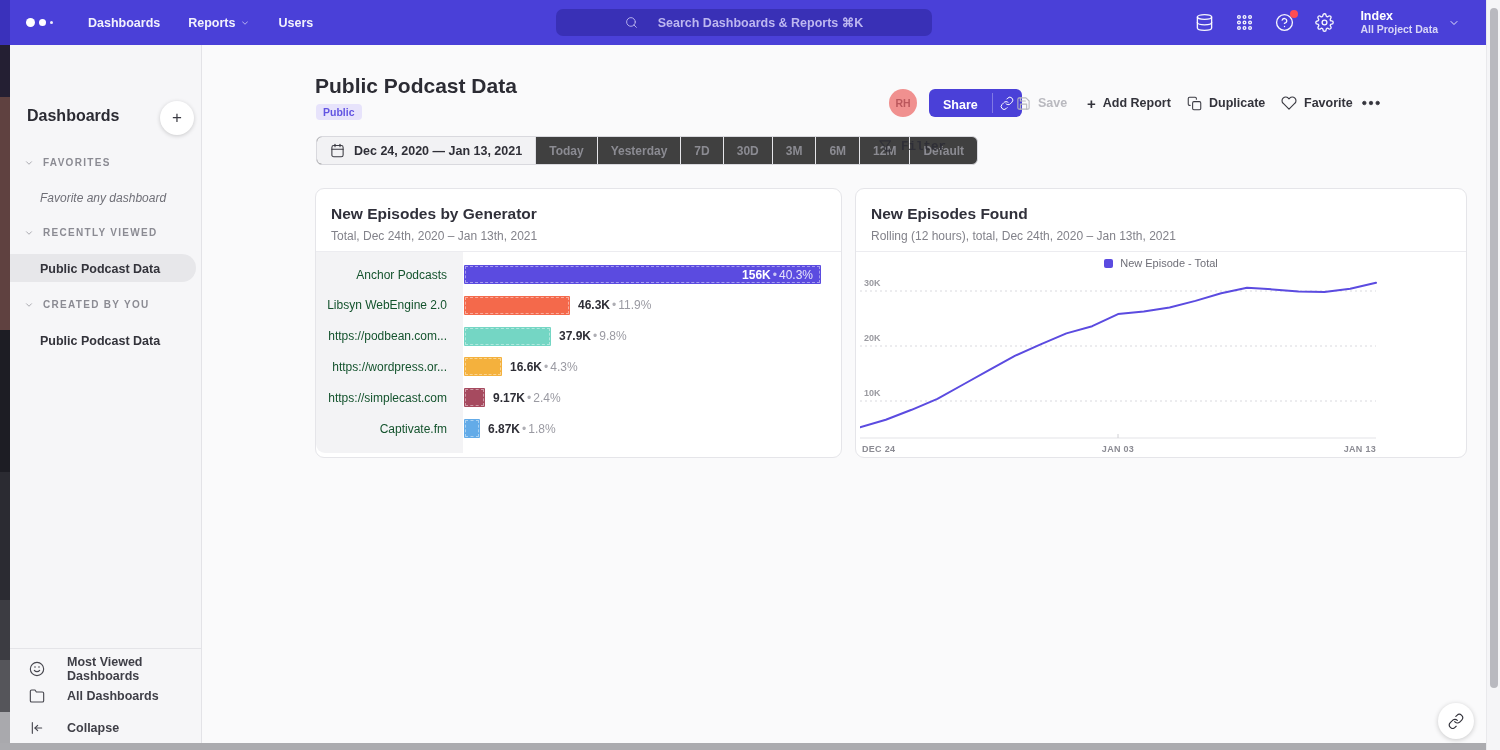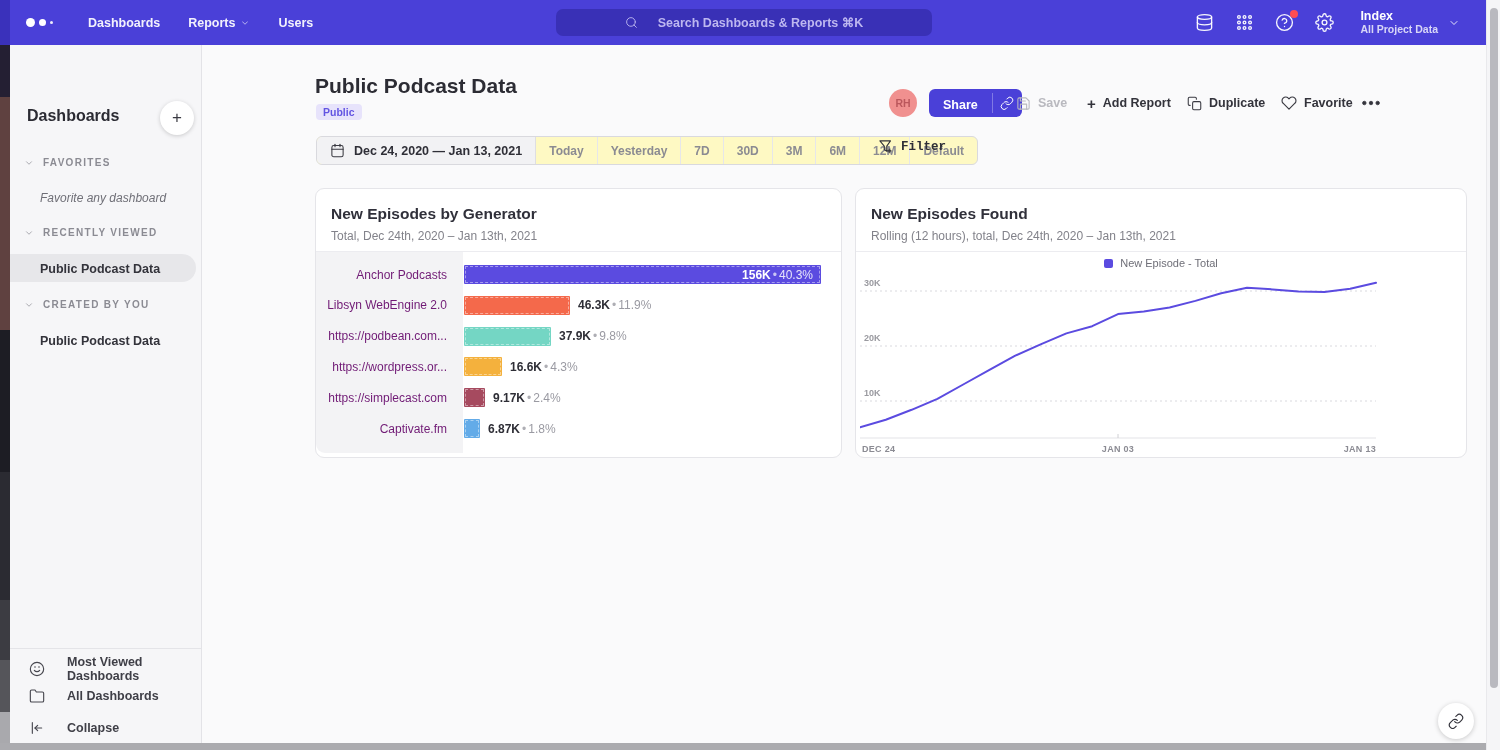--- a/index.html
+++ b/index.html
@@ -69,21 +69,21 @@
   .share-link { width:29px; display:flex; align-items:center; justify-content:center; }
   .hbtn { position:absolute; top:89px; height:28px; display:flex; align-items:center; gap:7px;
     font-size:12.5px; font-weight:700; color:#33333b; cursor:pointer; }
   .hbtn svg { stroke:#3a3a42; }
   .hbtn.disabled { color:#b9b9bf; cursor:default; }
   .hbtn.disabled svg { stroke:#b9b9bf; }
   .plus-glyph { font-size:15px; font-weight:700; line-height:15px; }
 
   
   .toolbar { position:absolute; left:316px; top:136px; height:29px; display:flex; align-items:stretch;
-    border:1px solid #d9d9de; border-radius:6px; background:#fef9c3; overflow:hidden; }
+    border:1px solid #d9d9de; border-radius:6px; background:#404040; overflow:hidden; }
   .seg-date { display:flex; align-items:center; gap:9px; padding:0 13px; background:#f2f2f4;
     border-right:1px solid #dedee2; font-size:12.5px; font-weight:800; color:#2f2f37; cursor:pointer; }
   .seg-date svg { stroke:#3a3a42; }
   .seg-btn { display:flex; align-items:center; padding:0 13px; font-size:12px; font-weight:600;
     color:#8b8b92; border-right:1px solid #e6e6ea; cursor:pointer; }
   .seg-btn:last-child { border-right:none; }
   .filter-btn { position:absolute; left:878px; top:139px; display:flex; align-items:center; gap:8px;
     font-size:12.5px; font-weight:800; color:#2f2f37; cursor:pointer;font-family:Liberation Mono, monospace; }
   .filter-btn svg { stroke:#2f2f37; }
 
@@ -93,21 +93,21 @@
   .card1 { left:315px; width:527px; }
   .card2 { left:855px; width:612px; }
   .card-title { position:absolute; left:15px; top:16px; font-size:15.5px; font-weight:800; color:#30303a; }
   .card-sub { position:absolute; left:15px; top:40px; font-size:12px; color:#82828a; }
   .card-div { position:absolute; left:0; top:62px; width:100%; border-top:1px solid #ececf0; }
 
   
   .bar-area { position:absolute; left:0; top:63px; width:525px; height:201px; border-radius:0 0 0 9px; overflow:hidden; }
   .bar-area::before { content:""; position:absolute; left:0; top:0; width:147px; height:100%; background:#f3f3f5; }
   .bar-row { position:absolute; left:0; width:100%; height:31px; display:flex; align-items:center; }
-  .bar-label { width:147px; padding-right:16px; text-align:right; font-size:12px; color:#701a75; flex:0 0 auto; }
+  .bar-label { width:147px; padding-right:16px; text-align:right; font-size:12px; color:#14532d; flex:0 0 auto; }
   .bar-wrap { position:relative; flex:1; height:19px; margin-left:1px; display:flex; align-items:center; }
   .bar { height:19px; border-radius:1px; outline:1px dashed rgba(255,255,255,.45); outline-offset:-2px; position:relative; }
   .bar-val-out { margin-left:8px; font-size:12px; color:#9a9aa2; white-space:nowrap; }
   .bar-val-out b { color:#2e2e36; font-weight:800; }
   .bar-val-in { position:absolute; right:8px; top:50%; transform:translateY(-50%); font-size:12px;
     color:rgba(255,255,255,.85); white-space:nowrap; }
   .bar-val-in b { color:#fff; font-weight:800; }
   .dot-sep { opacity:.8; padding:0 2px; }
 
   

